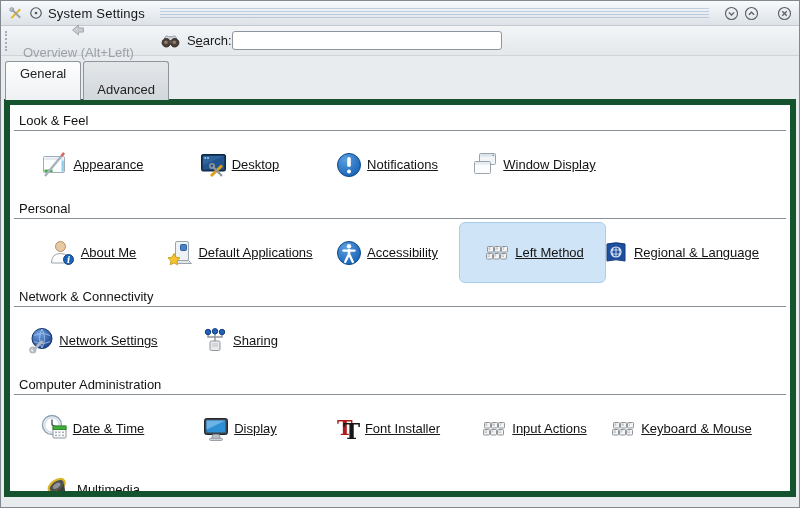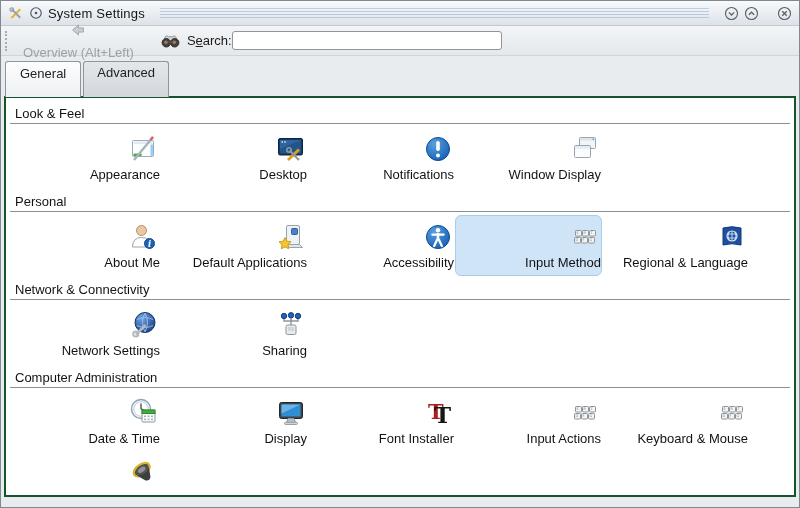--- a/index.html
+++ b/index.html
@@ -35,38 +35,38 @@
   .search-icon-wrap{margin-right:6px;display:flex;}
   .search-label{white-space:nowrap;}
   .search-label u{text-decoration:underline;}
   .search-input{
     width:270px;height:19px;border:1px solid #8f959c;border-radius:3px;
     background:#fff;padding:0 4px;font-family:"Liberation Sans",sans-serif;font-size:12px;
   }
   
   .tabrow{display:flex;padding:5px 0 0 4px;position:relative;z-index:2;}
   .tab{
-    padding:3px 13px 3px;margin-right:2px;border:1px solid #8f959c;border-bottom:none;
+    padding:20px 13px 3px;margin-right:2px;border:1px solid #8f959c;border-bottom:none;
     border-radius:3px 3px 0 0;background:linear-gradient(#e3e7ea,#d2d7db);
     color:#222;margin-bottom:-1px;
   }
   .tab.active{background:linear-gradient(#fdfdfe,#eef1f3);padding:4px 14px 16px;}
   
   .panel{
-    flex:1;margin:0 3px 10px 3px;border:2px solid #14532d;background:#fff;
+    flex:1;margin:0 3px 10px 3px;border:6px solid #14532d;background:#fff;
     overflow:hidden;padding-top:2px;
   }
   .section-title{
     color:#121212;padding:6px 0 2px 5px;margin:0 4px 3px 4px;
     border-bottom:1px solid #888f96;
   }
   .grid{display:flex;flex-wrap:wrap;padding-left:8px;}
   .item{
-    width:147px;height:61px;display:flex;flex-direction:column;align-items:flex-end;
-    justify-content:center;gap:2px;border-radius:6px;border:1px solid transparent;
+    width:147px;height:61px;display:flex;flex-direction:row;align-items:center;
+    justify-content:center;gap:2px;border-radius:6px;border:1px solid transparent;text-decoration:underline;
   }
   .item.selected{background:var(--sel-bg,#cfe4f7);border-color:var(--sel-border,#a9cdec);}
   .item .icon{width:32px;height:32px;display:inline-flex;}
   .item .icon svg{width:32px;height:32px;}
   .item .label{white-space:nowrap;color:#121212;}
 </style>
 </head>
 <body>
 
 <div class="window">
@@ -254,21 +254,21 @@
               <g fill="#7d848a" font-size="3.4" font-family="DejaVu Sans,sans-serif">
                 <text x="7.6" y="13.2">E</text>
                 <text x="14.6" y="13.2">R</text>
                 <text x="21.6" y="13.2">T</text>
                 <text x="6.6" y="20.2">D</text>
                 <text x="13.6" y="20.2">F</text>
                 <text x="20.6" y="20.2">G</text>
               </g>
             </svg>
           </span>
-          <span class="label">Input Method</span>
+          <span class="label">Left Method</span>
         </div>
         <div class="item">
           <span class="icon">
             <svg viewBox="0 0 32 32">
               <path d="M7 7 Q16 4.5 25 7 L25 24 Q16 21.5 7 24 Z" fill="#1d4f9e" stroke="#123a7a"></path>
               <circle cx="16" cy="15" r="5" fill="none" stroke="#d9e4f2" stroke-width="1.2"></circle>
               <path d="M11.3 13 h9.4 M11.3 17 h9.4 M16 10 v10 M13 10.6 q-2 4.4 0 8.8 M19 10.6 q2 4.4 0 8.8" fill="none" stroke="#d9e4f2" stroke-width=".9"></path>
             </svg>
           </span>
           <span class="label">Regional &amp; Language</span>

